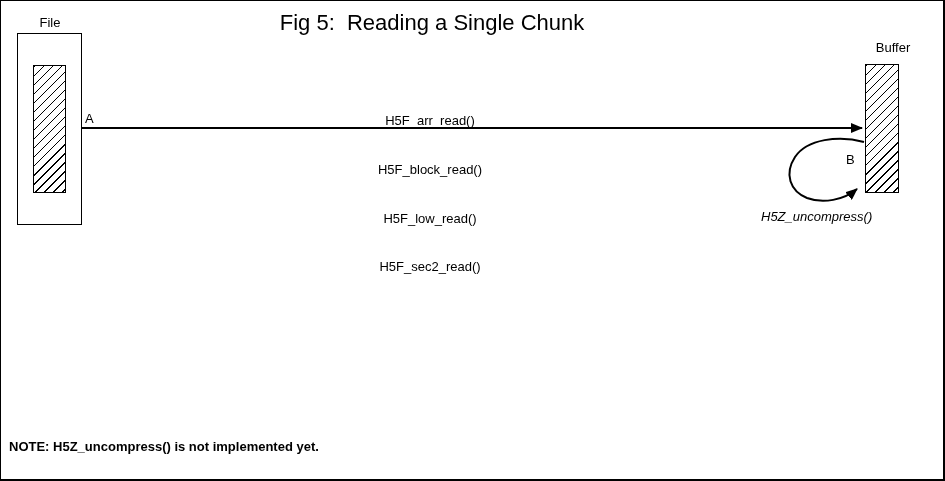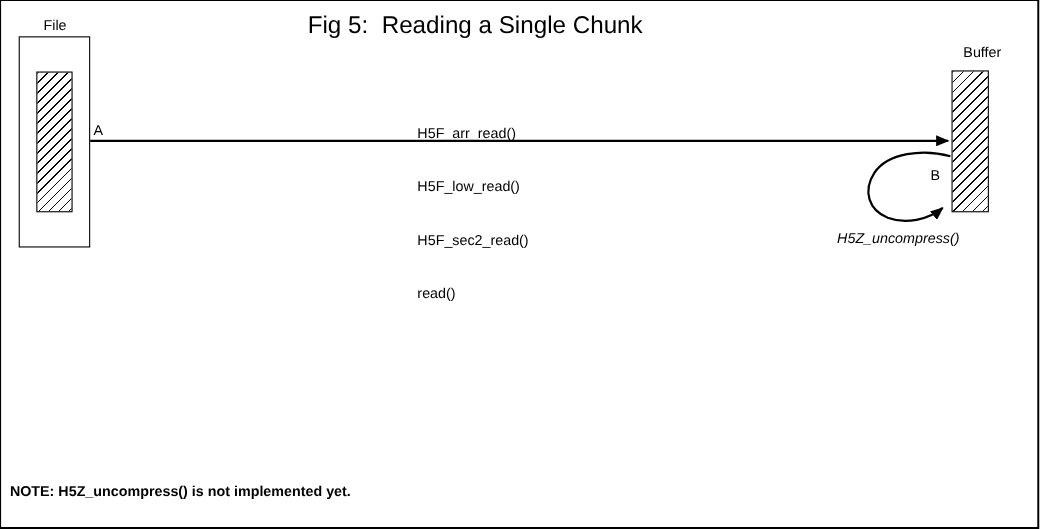--- a/index.html
+++ b/index.html
@@ -49,21 +49,21 @@
     left: 32px; top: 64px;
     width: 33px; height: 128px;
   }
   .buffer-box {
     left: 864px; top: 63px;
     width: 34px; height: 129px;
   }
   .callstack {
     left: 429px; top: 80px;
     transform: translateX(-50%);
-    text-align: left;
+    text-align: center;
     font-size: 13px;
     line-height: 16.2px;
     white-space: pre;
   }
   .label-a { left: 84px; top: 110px; }
   .label-b { left: 845px; top: 151px; }
   .label-uncompress { left: 760px; top: 208px; font-style: italic; }
   .note { left: 8px; top: 438px; font-weight: bold; }
   svg.arrow-layer {
     position: absolute;
@@ -93,23 +93,23 @@
       </marker>
     </defs>
     <line x1="81" y1="127" x2="861" y2="127" stroke="#000" stroke-width="2" marker-end="url(#arrowhead)"></line>
     <path d="M 863 141 C 838 134 806 138 794 156 C 783 173 789 190 806 197 C 822 203 843 199 856 188" fill="none" stroke="#000" stroke-width="2" marker-end="url(#arrowhead)"></path>
   </svg>
 
   <div class="abs small-label label-a">A</div>
 
   <div class="abs callstack">
     <div>H5F_arr_read()</div>
+    <div>H5F_block_read()</div>
     <div>H5F_low_read()</div>
     <div>H5F_sec2_read()</div>
-    <div>read()</div>
   </div>
 
   <div class="abs small-label label-b">B</div>
   <div class="abs small-label label-uncompress">H5Z_uncompress()</div>
 
   <div class="abs small-label note">NOTE: H5Z_uncompress() is not implemented yet.</div>
 
 </div>
 
 </body></html>

